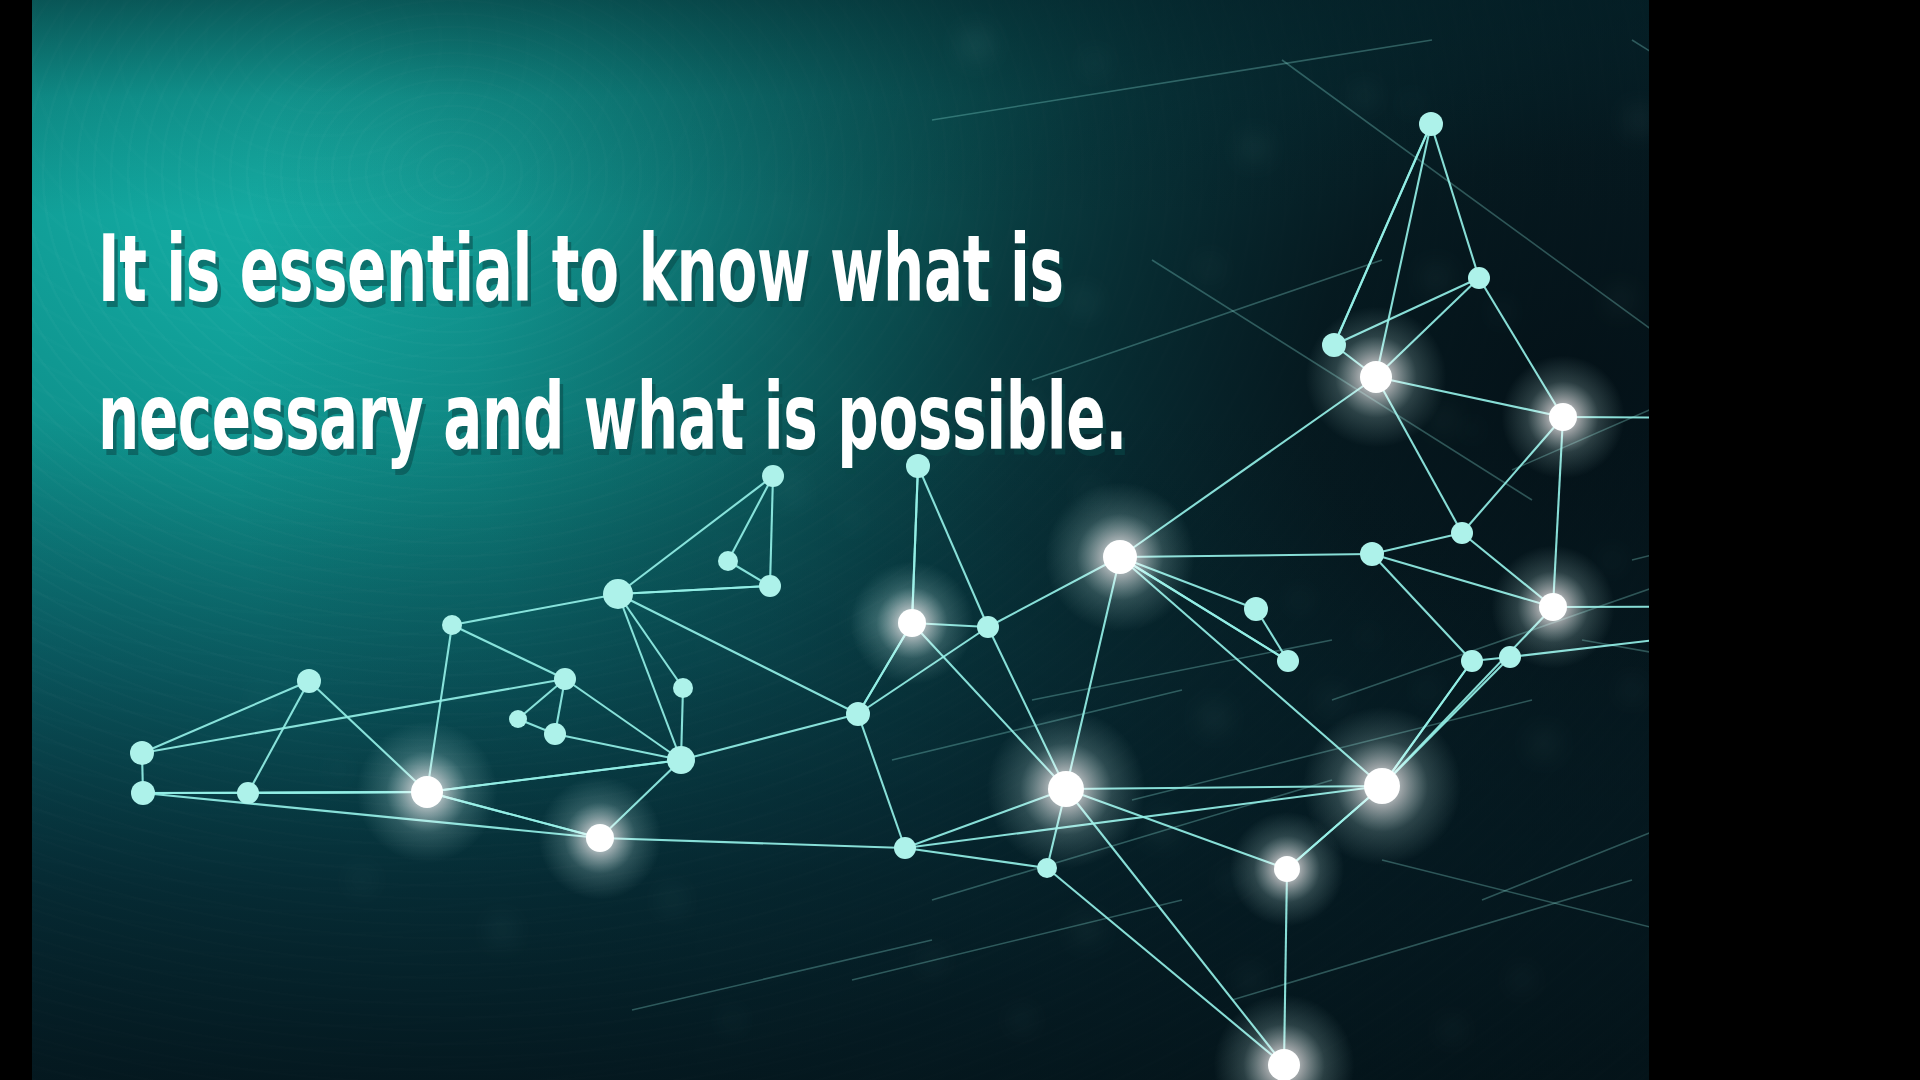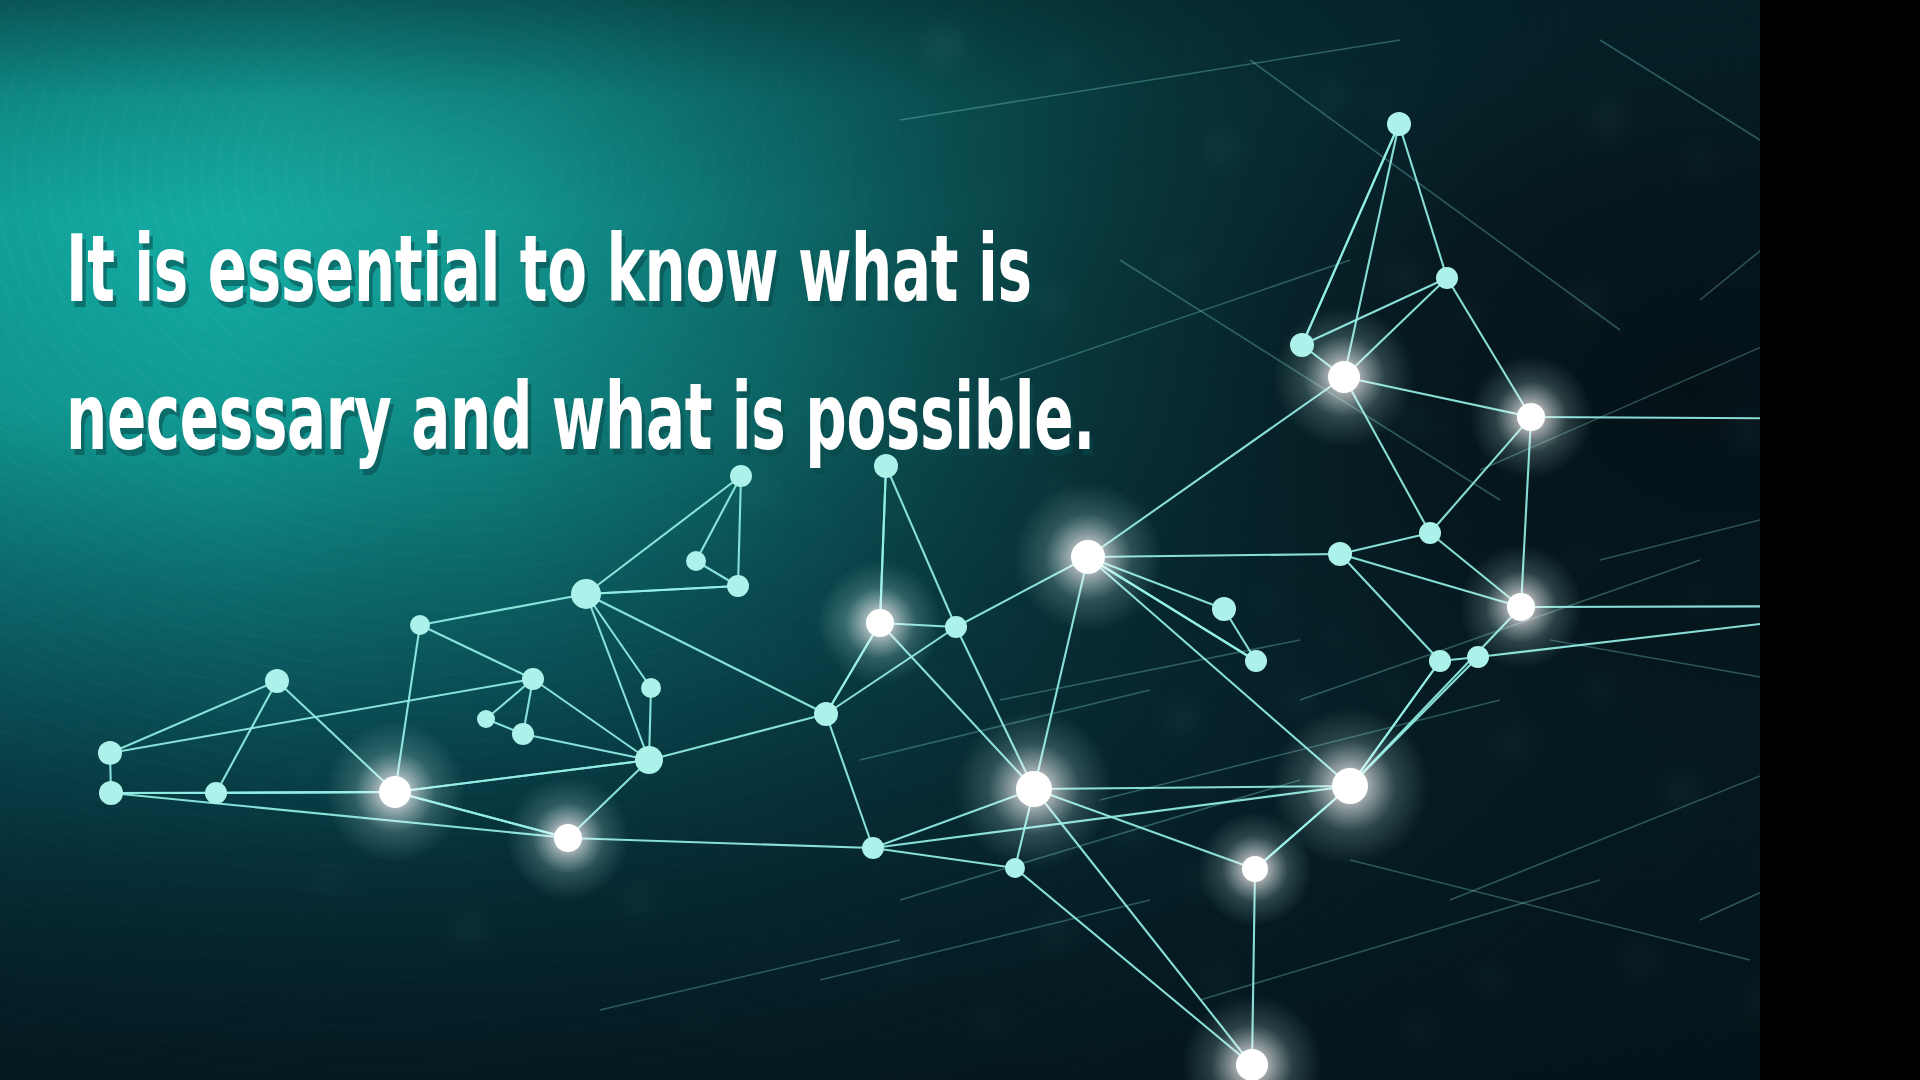--- a/index.html
+++ b/index.html
@@ -3,25 +3,26 @@
 <meta charset="utf-8">
 <title>Quote Banner</title>
 <style>
   html, body {
     margin: 0;
     padding: 0;
     background: #000;
   }
   #stage {
     position: relative;
-    width: 1760px;
+    width: 1617px;
     height: 1080px;
     overflow: hidden;
     font-family: "Liberation Sans", sans-serif;
     background: #0c4a6e;
+    margin-left: 32px;
   }
 
   
   .bg-base {
     position: absolute;
     inset: 0;
     background:
       radial-gradient(120% 110% at 22% 14%, #18b0a6 0%, #12a69e 14%, #0f918c 30%, #0c7077 46%, #0a4f5c 62%, #08323f 78%, #06222c 92%, #051a22 100%);
   }
   

